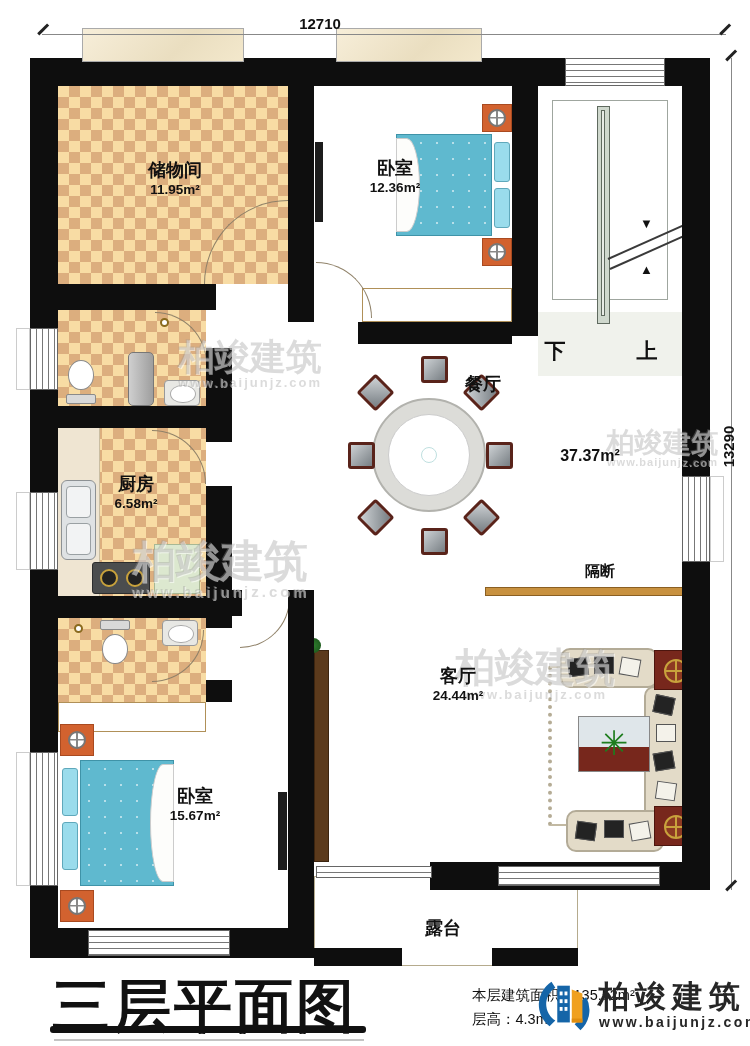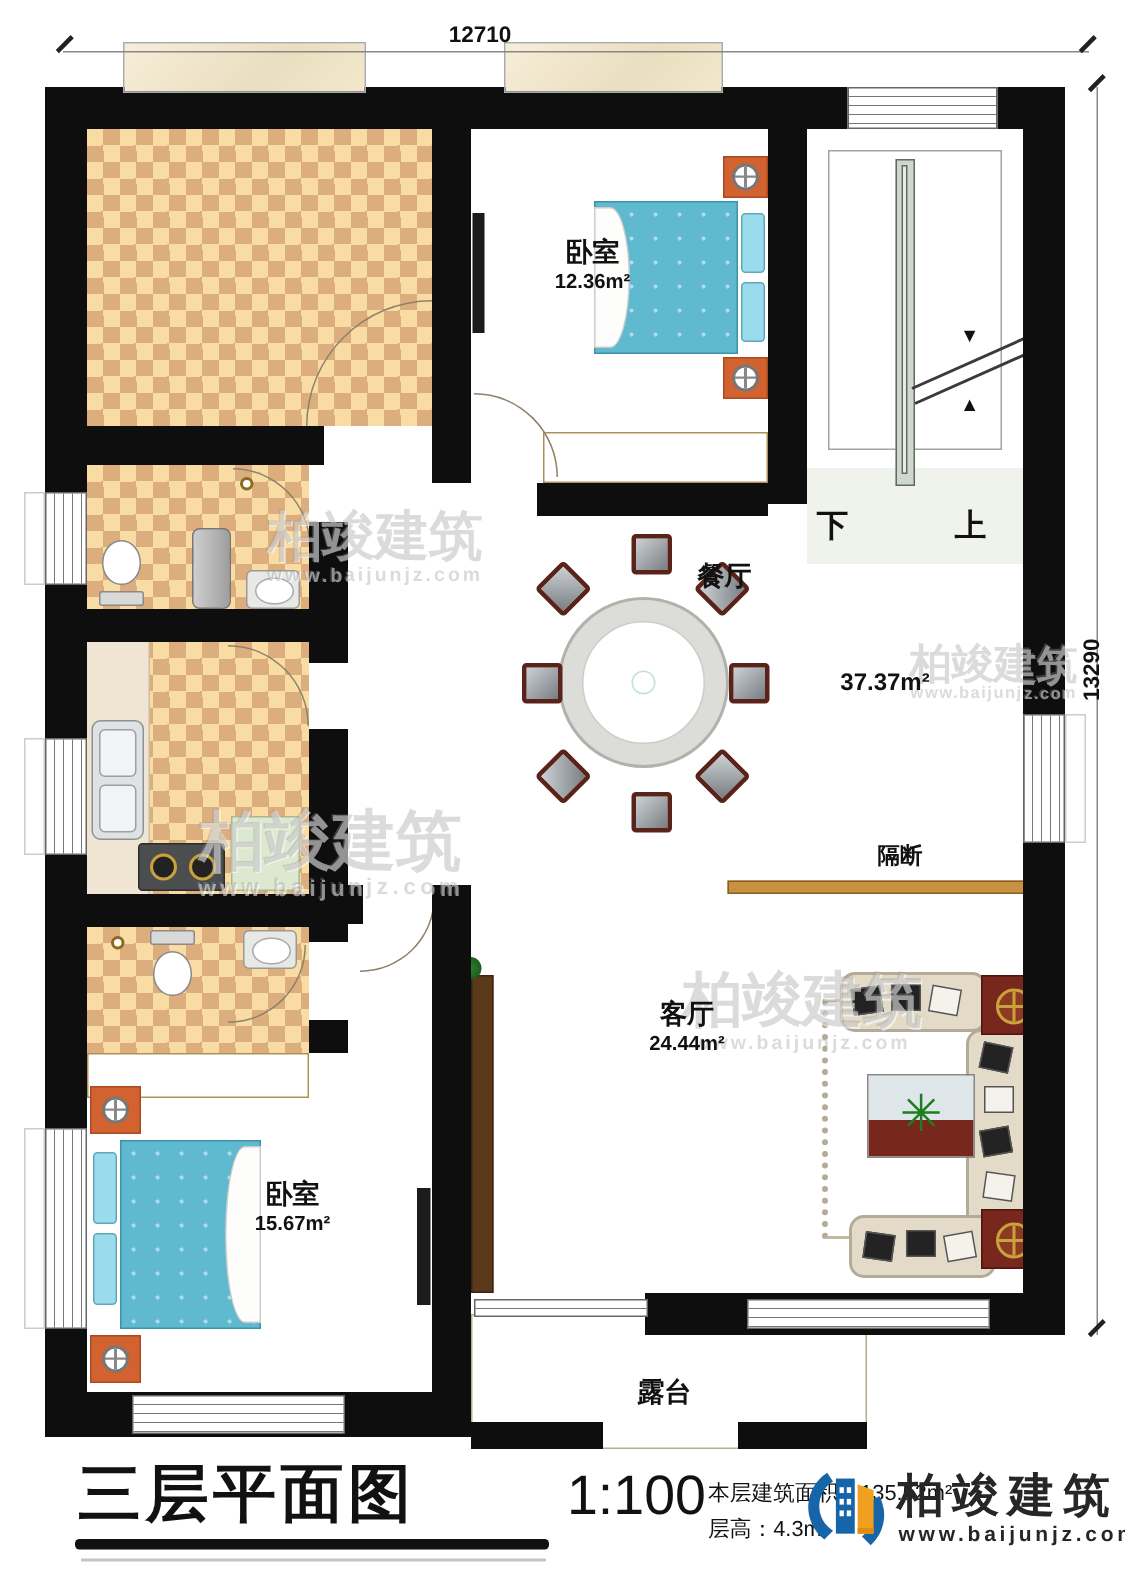--- a/index.html
+++ b/index.html
@@ -237,23 +237,31 @@
   </div>
   <div class="wm" style="left:50px;top:538px;width:340px;">
     <div style="font-size:44px;">柏竣建筑</div>
     <div style="font-size:15px;letter-spacing:3px;">www.baijunjz.com</div>
   </div>
   <div class="wm" style="left:395px;top:646px;width:280px;">
     <div style="font-size:40px;">柏竣建筑</div>
     <div style="font-size:13px;letter-spacing:2px;">www.baijunjz.com</div>
   </div>
 
+  <div class="rlabel" style="left:95px;top:160px;width:160px;">
+    <div class="rname">储物间</div>
+    <div class="rarea">11.95m²</div>
+  </div>
   <div class="rlabel" style="left:330px;top:158px;width:130px;">
     <div class="rname">卧室</div>
     <div class="rarea">12.36m²</div>
+  </div>
+  <div class="rlabel" style="left:76px;top:474px;width:120px;">
+    <div class="rname">厨房</div>
+    <div class="rarea">6.58m²</div>
   </div>
   <div class="rlabel" style="left:125px;top:786px;width:140px;">
     <div class="rname">卧室</div>
     <div class="rarea">15.67m²</div>
   </div>
   <div class="rlabel" style="left:440px;top:374px;width:86px;">
     <div class="rname">餐厅</div>
   </div>
   <div class="rlabel" style="left:398px;top:666px;width:120px;">
     <div class="rname">客厅</div>
@@ -271,24 +279,23 @@
 
   <div class="dimline" style="left:42px;top:34px;width:684px;height:1px;"></div>
   <div class="dimtick" style="left:36px;top:28px;"></div>
   <div class="dimtick" style="left:718px;top:28px;"></div>
   <div class="dimtxt" style="left:265px;top:15px;width:110px;">12710</div>
   <div class="dimline" style="left:731px;top:58px;width:1px;height:832px;"></div>
   <div class="dimtick" style="left:724px;top:54px;"></div>
   <div class="dimtick" style="left:724px;top:884px;"></div>
   <div class="dimtxt" style="left:688px;top:438px;width:80px;transform:rotate(-90deg);">13290</div>
 
-  <div class="tb" style="left:52px;top:968px;font-size:42px;font-weight:bold;letter-spacing:3px;">三层平面图</div>
+  <div class="tb" style="left:52px;top:968px;font-size:58px;font-weight:bold;letter-spacing:3px;">三层平面图</div>
   <div class="abs" style="left:50px;top:1026px;width:316px;height:7px;background:#111;border-radius:3px;z-index:40;"></div>
   <div class="abs" style="left:54px;top:1039px;width:310px;height:2px;background:#c4c4c4;z-index:40;"></div>
-  <div class="tb" style="left:378px;top:976px;font-size:37px;">1:100</div>
   <div class="tb" style="left:472px;top:986px;font-size:14.5px;">
     <span>本层建筑面积：</span><span>135.52m²</span>
   </div>
   <div class="tb" style="left:472px;top:1010px;font-size:14.5px;">
     <span>层高：</span><span>4.3m</span>
   </div>
 
   <div class="abs" style="left:536px;top:974px;width:210px;height:66px;z-index:40;">
     <svg width="58" height="60" viewBox="0 0 60 62" style="position:absolute;left:0;top:2px;">
       <path d="M16,6 A28,28 0 0 0 14,52 L20,46 A20,20 0 0 1 20,12 Z" fill="#1565a8"></path>

